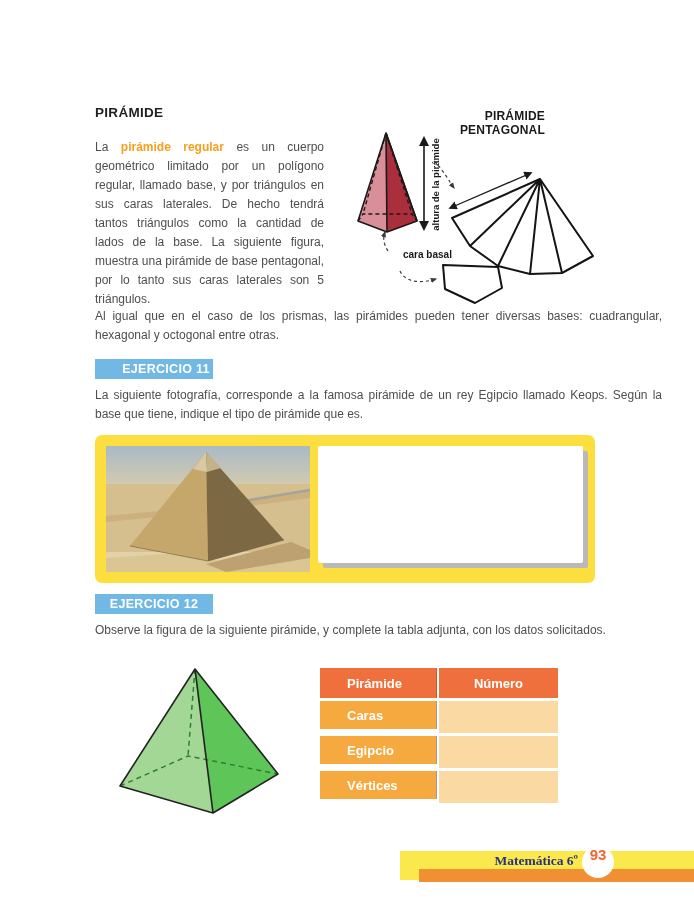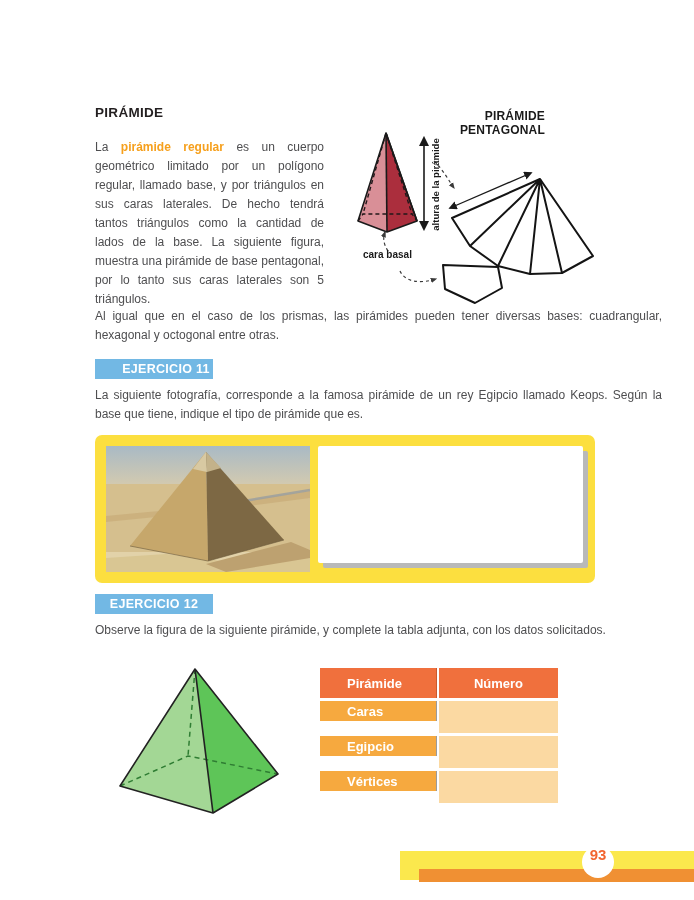--- a/index.html
+++ b/index.html
@@ -13,21 +13,21 @@
 
   .section-title { left:95px; top:89px; font-size:13.5px; font-weight:bold; color:#231f20; letter-spacing:.3px; }
 
   .intro { left:95px; top:122px; width:229px; }
   .hl { color:#f6a01d; font-weight:bold; }
 
   .diagram-title { left:400px; top:93px; width:145px; text-align:right; font-size:12px; font-weight:bold; color:#1a1a1a; letter-spacing:.2px; }
   .diagram-svg { left:350px; top:95px; }
   .altura-label { left:381px; top:162px; width:110px; height:13px; text-align:center;
     font-size:9.5px; font-weight:bold; color:#1a1a1a; transform:rotate(-90deg); white-space:nowrap; }
-  .cara-label { left:363px; top:233px; font-size:10px; font-weight:bold; color:#1a1a1a; }
+  .cara-label { left:403px; top:233px; font-size:10px; font-weight:bold; color:#1a1a1a; }
 
   .para2 { left:95px; top:291px; width:567px; }
 
   .banner { width:118px; height:20px; background:#72b8e4; color:#ffffff; font-weight:bold;
     font-size:12.5px; display:flex; align-items:center; justify-content:center; letter-spacing:.3px; }
   .banner-11 { left:95px; top:343px;padding-left:24px; }
   .banner-12 { left:95px; top:578px; }
   .ex11-text { left:95px; top:370px; width:567px; }
   .ex12-text { left:95px; top:605px; width:567px; }
 
@@ -35,21 +35,21 @@
   .photo-svg { left:106px; top:430px; }
   .answer-box { left:318px; top:430px; width:265px; height:117px; background:#ffffff;
     border-radius:2px; box-shadow:5px 5px 0 #b9b9b9; }
 
   .green-svg { left:112px; top:645px; }
 
   .ptable { left:320px; top:652px; width:238px; display:flex; flex-direction:column; gap:3px; }
   .trow { display:flex; gap:2px; }
   .cell { color:#ffffff; font-weight:bold; font-size:13px; display:flex; align-items:center; }
   .hcell { background:#f0703d; height:30px; }
-  .lcell { background:#f6a93f; height:20px; }
+  .lcell { background:#f6a93f; height:28px; }
   .vcell { background:#fbd9a2; height:32px; }
   .cleft  { width:117px; padding-left:27px; border-right:1px solid #9b9b9b;}
   .cright { flex:1; justify-content:center; }
   .hleft  { width:117px; padding-left:27px; border-right:1px solid #c85a30;}
 
   .footer-yellow-bar { left:400px; top:835px; width:294px; height:18px; background:#fbe84d; }
   .footer-yellow-tab { left:400px; top:835px; width:19px;  height:29px; background:#fbe84d; }
   .footer-orange-bar { left:419px; top:853px; width:275px; height:13px; background:#f09033; }
   .footer-subject { left:420px; top:837px; width:158px; text-align:right;
     font-family:"Liberation Serif", serif; font-weight:bold; font-size:13.5px; color:#28317c; }
@@ -177,17 +177,18 @@
     </div>
     <div class="trow">
       <div class="cell lcell cleft">Vértices</div>
       <div class="cell vcell cright"></div>
     </div>
   </div>
 
   <div class="abs footer-yellow-bar"></div>
   <div class="abs footer-yellow-tab"></div>
   <div class="abs footer-orange-bar"></div>
+  <div class="abs footer-subject">Matemática 6º</div>
   <div class="abs footer-page-circle">
       <span>93</span>
     </div>
 
 </div>
 
 </body></html>

